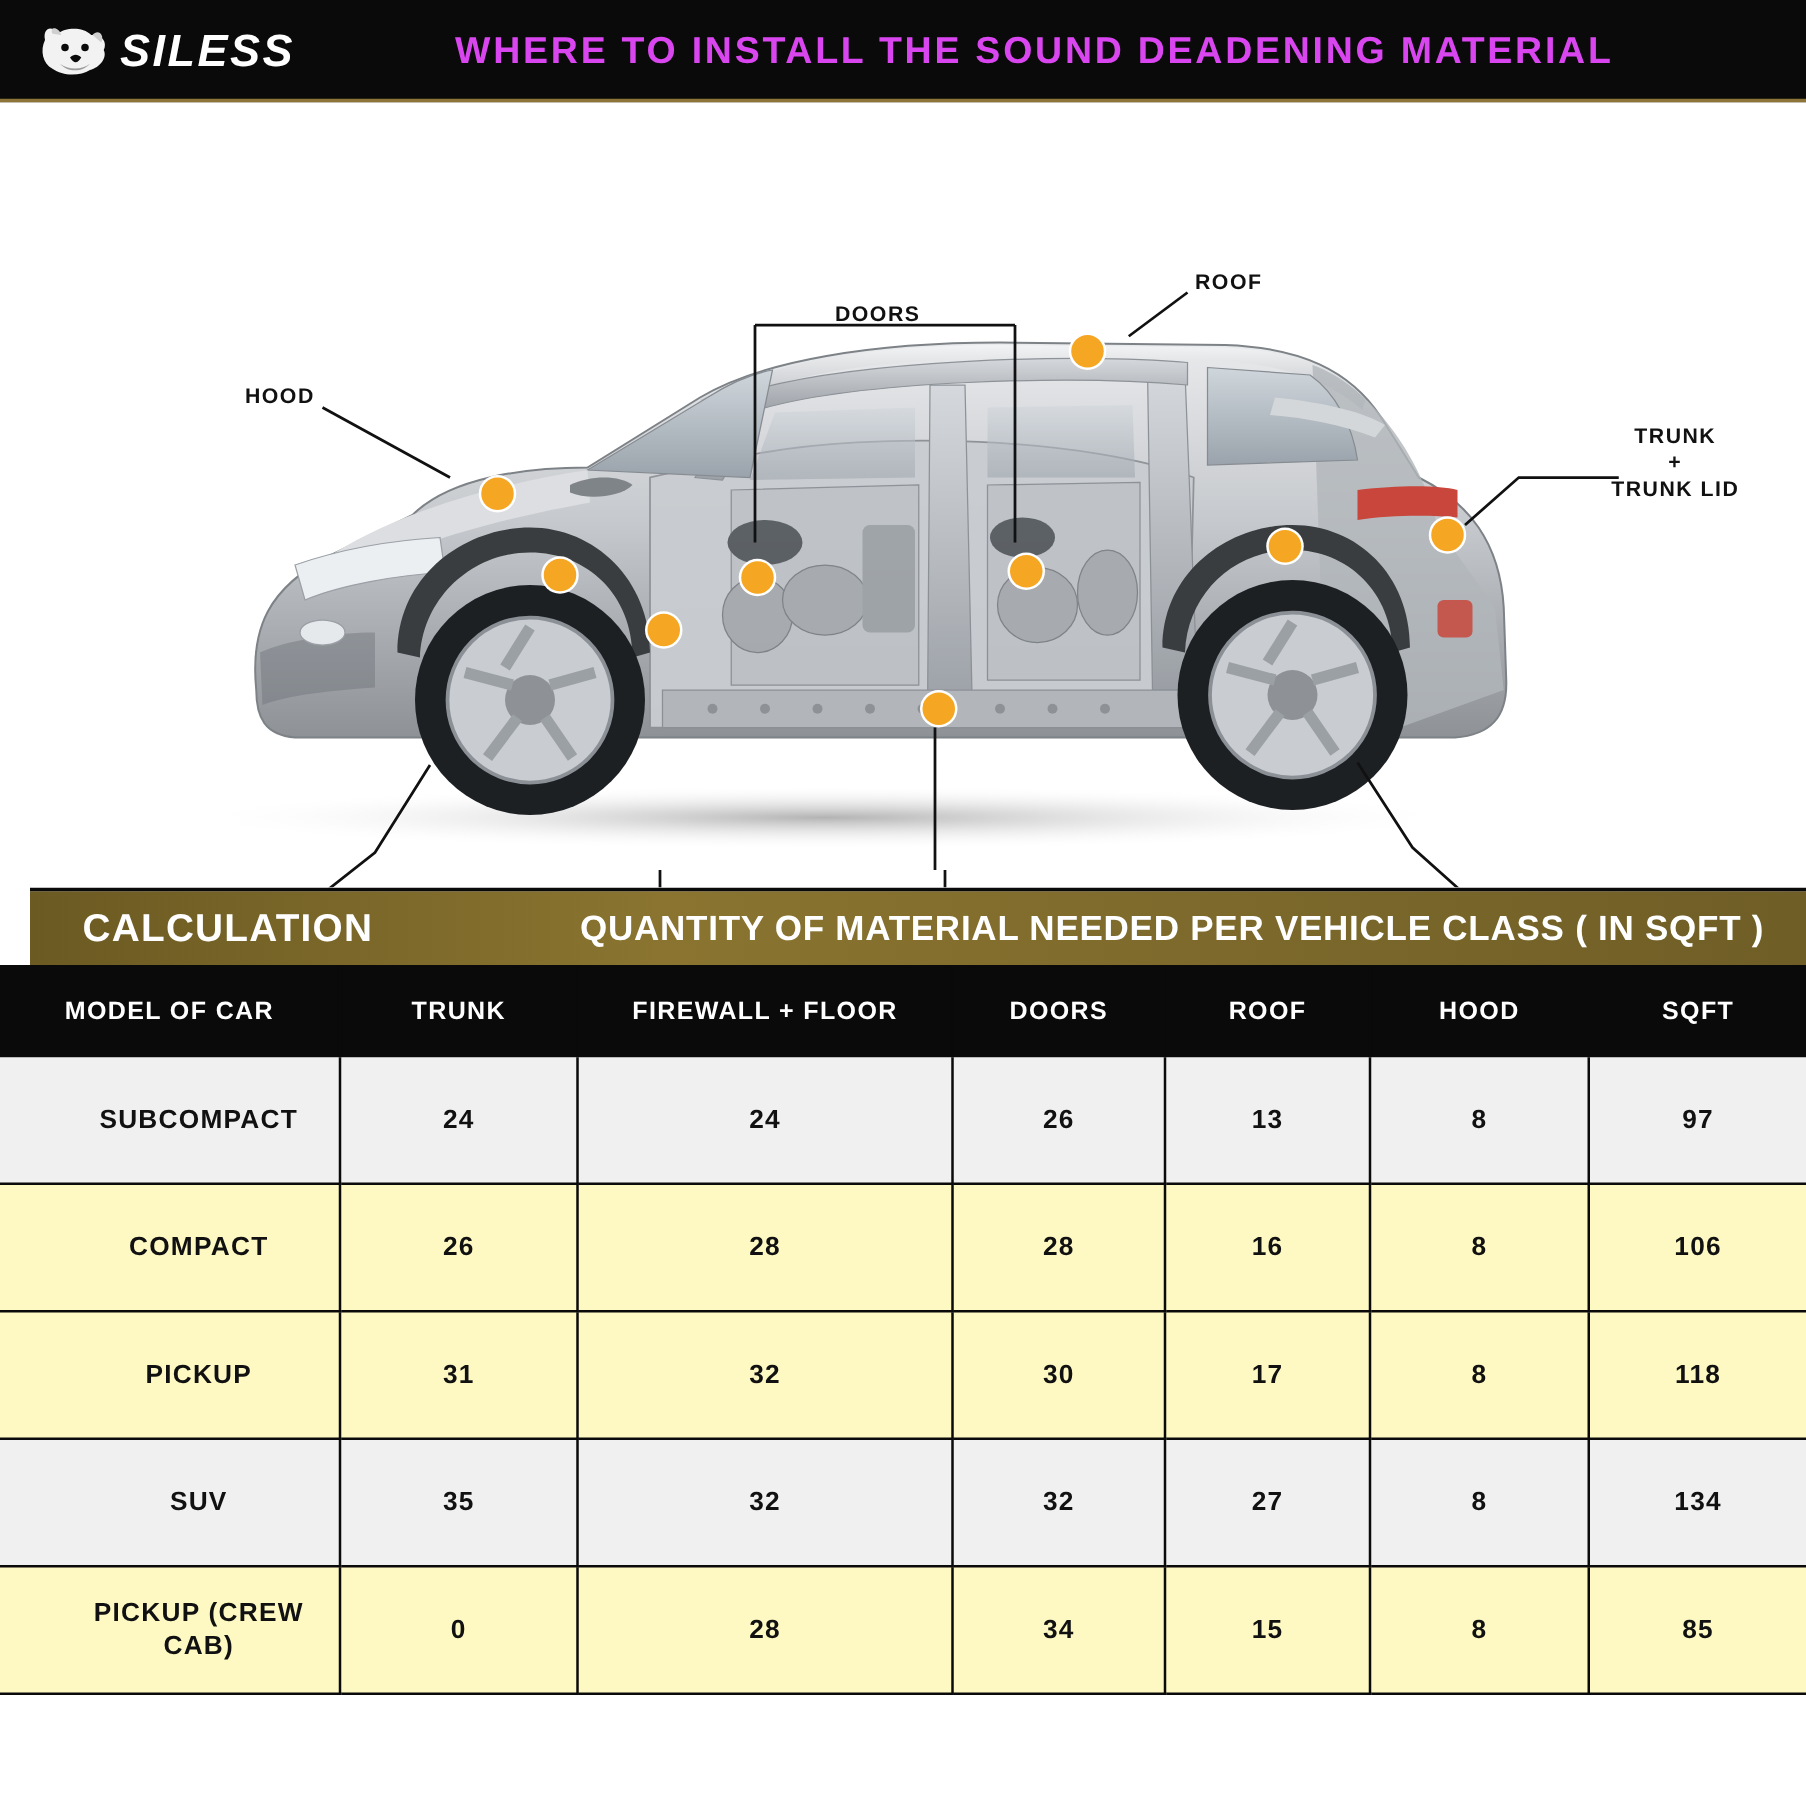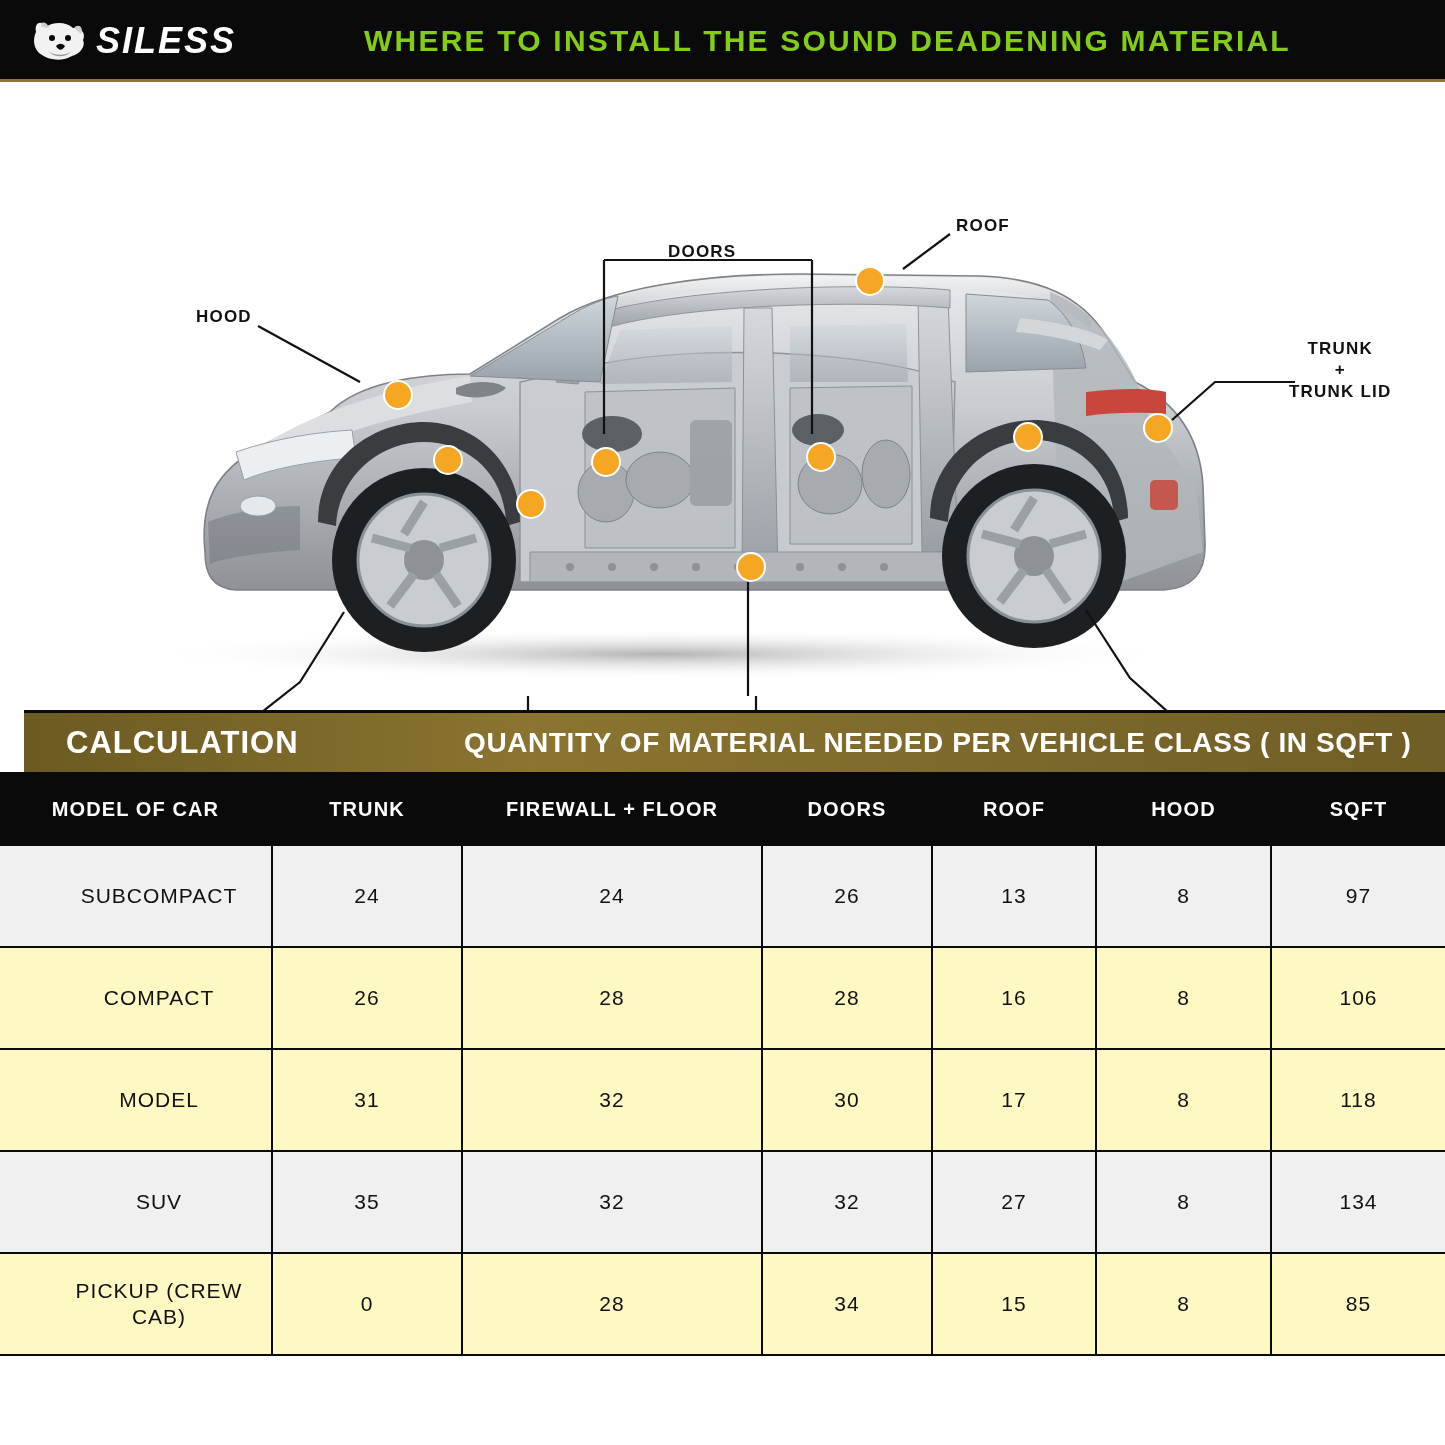--- a/index.html
+++ b/index.html
@@ -44,21 +44,21 @@
     color: #ffffff;
     font-size: 36px;
     font-weight: bold;
     letter-spacing: 2px;
     font-style: italic;
     font-family: "Liberation Sans", sans-serif;
   }
   .header-title {
     flex: 1;
     text-align: center;
-    color: #84cc16;
+    color: #d946ef;
     font-size: 30px;
     font-weight: bold;
     letter-spacing: 2.2px;
     padding-right: 40px;
     font-family: "Liberation Sans", sans-serif;
   }
   .header-rule {
     position: absolute;
     left: 0;
     bottom: 0;
@@ -138,21 +138,21 @@
     font-weight: bold;
     letter-spacing: 1.1px;
     height: 72px;
     text-align: center;
     border-right: 2px solid #0a0a0a;
   }
   table.calc td {
     height: 98px;
     text-align: center;
     font-size: 21px;
-    font-weight: normal;
+    font-weight: bold;
     color: #111111;
     border-right: 2px solid #0a0a0a;
     border-bottom: 2px solid #0a0a0a;
     letter-spacing: 1px;
   }
   table.calc td:last-child,
   table.calc th:last-child { border-right: none; }
   table.calc tr.r-odd td { background: #f0f0f0; }
   table.calc tr.r-even td { background: #fef9c3; margin-left: 36px; }
   td.model {
@@ -403,21 +403,21 @@
     <tr class="r-even">
       <td class="model">COMPACT</td>
       <td>26</td>
       <td>28</td>
       <td>28</td>
       <td>16</td>
       <td>8</td>
       <td>106</td>
     </tr>
     <tr class="r-even">
-      <td class="model">MODEL</td>
+      <td class="model">PICKUP</td>
       <td>31</td>
       <td>32</td>
       <td>30</td>
       <td>17</td>
       <td>8</td>
       <td>118</td>
     </tr>
     <tr class="r-odd">
       <td class="model">SUV</td>
       <td>35</td>

